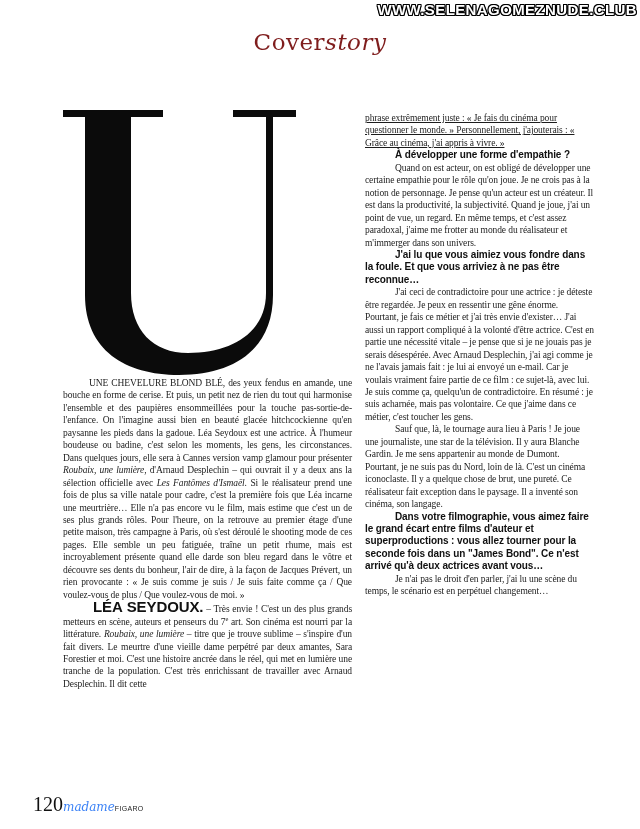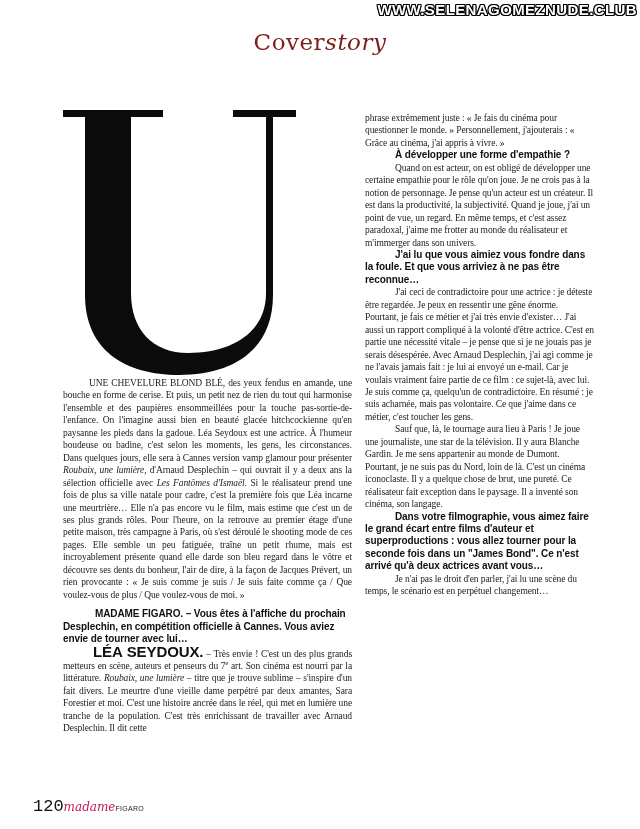--- a/index.html
+++ b/index.html
@@ -52,21 +52,21 @@
     font-size:9.5px;
     line-height:12.45px;
     letter-spacing:-0.1px;
     color:#1c1c1c;
   }
   .col-left .body-text { text-align:justify; }
   .col-right .body-text { text-align:left; }
 
   .intro { text-indent:26px; }
   .indent { text-indent:30px; }
-  .noindent { text-indent:0; }
+  .noindent { text-indent:0;text-decoration:underline; }
 
   .q {
     font-family:"Liberation Sans", sans-serif;
     font-weight:bold;
     font-size:10px;
     line-height:12.45px;
     letter-spacing:-0.1px;
     color:#111111;
     text-indent:30px;
   }
@@ -79,27 +79,27 @@
   }
   i { }
   sup { font-size:6.5px; line-height:0; vertical-align:super; }
 
   
   .footer {
     position:absolute; left:33px; bottom:13px;
     white-space:nowrap;
   }
   .footer .pg {
-    font-family:Liberation Mono, monospace;
-    font-size:17px; color:#111111;
+    font-family:Liberation Serif, serif;
+    font-size:20px; color:#111111;
   }
   .footer .mag-it {
     font-family:"DejaVu Serif", serif;
     font-style:italic;
-    font-size:12px; color:#be185d;
+    font-size:12px; color:#3b82f6;
   }
   .footer .mag-caps {
     font-family:"Liberation Sans", sans-serif;
     font-size:7px; letter-spacing:0.3px; color:#222222;
   }
 </style>
 </head>
 <body>
 
 <div class="watermark">WWW.SELENAGOMEZNUDE.CLUB</div>
@@ -116,23 +116,20 @@
         <rect x="170" y="0" width="63" height="7"></rect>
         <path d="M22,0 L22,185 C22,240 62,265 116,265 C170,265 210,240 210,185 L210,0 L203,0 L203,183 C203,222 170,243 125,243 C90,243 68,220 68,183 L68,0 Z"></path>
       </g>
     </svg>
   </div>
 
   <p class="body-text intro">
     <span>UNE CHEVELURE BLOND BLÉ</span><span>, des yeux fendus en amande, une bouche en forme de cerise. Et puis, un petit nez de rien du tout qui harmonise l'ensemble et des paupières ensommeillées pour la touche pas-sortie-de-l'enfance. On l'imagine aussi bien en beauté glacée hitchcockienne qu'en paysanne les pieds dans la gadoue. Léa Seydoux est une actrice. À l'humeur boudeuse ou badine, c'est selon les moments, les gens, les circonstances. Dans quelques jours, elle sera à Cannes version vamp glamour pour présenter </span><i>Roubaix, une lumière</i><span>, d'Arnaud Desplechin – qui ouvrait il y a deux ans la sélection officielle avec </span><i>Les Fantômes d'Ismaël</i><span>. Si le réalisateur prend une fois de plus sa ville natale pour cadre, c'est la première fois que Léa incarne une meurtrière… Elle n'a pas encore vu le film, mais estime que c'est un de ses plus grands rôles. Pour l'heure, on la retrouve au premier étage d'une petite maison, très campagne à Paris, où s'est déroulé le shooting mode de ces pages. Elle semble un peu fatiguée, traîne un petit rhume, mais est incroyablement présente quand elle darde son bleu regard dans le vôtre et découvre ses dents du bonheur, l'air de dire, à la façon de Jacques Prévert, un rien provocante : « Je suis comme je suis / Je suis faite comme ça / Que voulez-vous de plus / Que voulez-vous de moi. »</span>
   </p>
 
-  <p class="q first-q">
-    <span>MADAME FIGARO.</span><span> – Vous êtes à l'affiche du prochain Desplechin, en compétition officielle à Cannes. Vous aviez envie de tourner avec lui…</span>
-  </p>
 
   <p class="body-text indent">
     <span class="alabel">LÉA SEYDOUX.</span><span> – Très envie ! C'est un des plus grands metteurs en scène, auteurs et penseurs du 7</span><sup>e</sup><span> art. Son cinéma est nourri par la littérature. </span><i>Roubaix, une lumière</i><span> – titre que je trouve sublime – s'inspire d'un fait divers. Le meurtre d'une vieille dame perpétré par deux amantes, Sara Forestier et moi. C'est une histoire ancrée dans le réel, qui met en lumière une tranche de la population. C'est très enrichissant de travailler avec Arnaud Desplechin. Il dit cette</span>
   </p>
 </div>
 
 <div class="col col-right">
   <p class="body-text noindent">phrase extrêmement juste : « Je fais du cinéma pour questionner le monde. » Personnellement, j'ajouterais : « Grâce au cinéma, j'ai appris à vivre. »</p>
   <p class="q">À développer une forme d'empathie ?</p>
   <p class="body-text indent">Quand on est acteur, on est obligé de développer une certaine empathie pour le rôle qu'on joue. Je ne crois pas à la notion de personnage. Je pense qu'un acteur est un créateur. Il est dans la productivité, la subjectivité. Quand je joue, j'ai un point de vue, un regard. En même temps, et c'est assez paradoxal, j'aime me frotter au monde du réalisateur et m'immerger dans son univers.</p>

